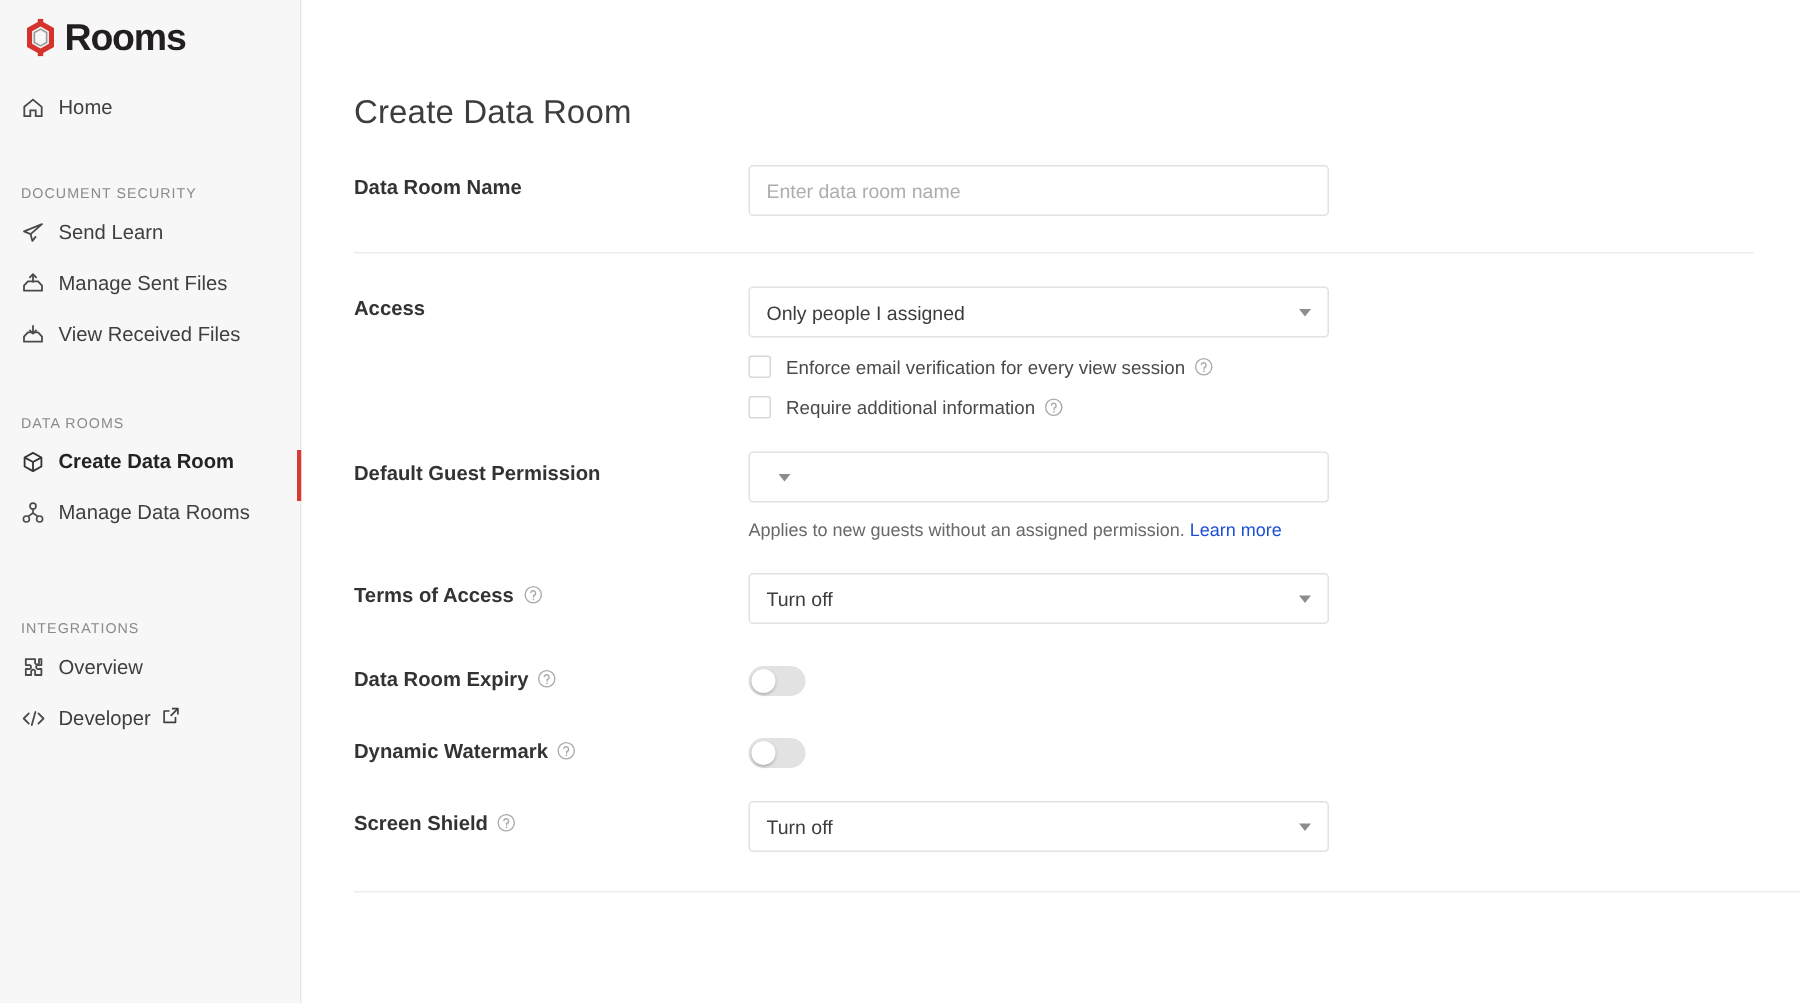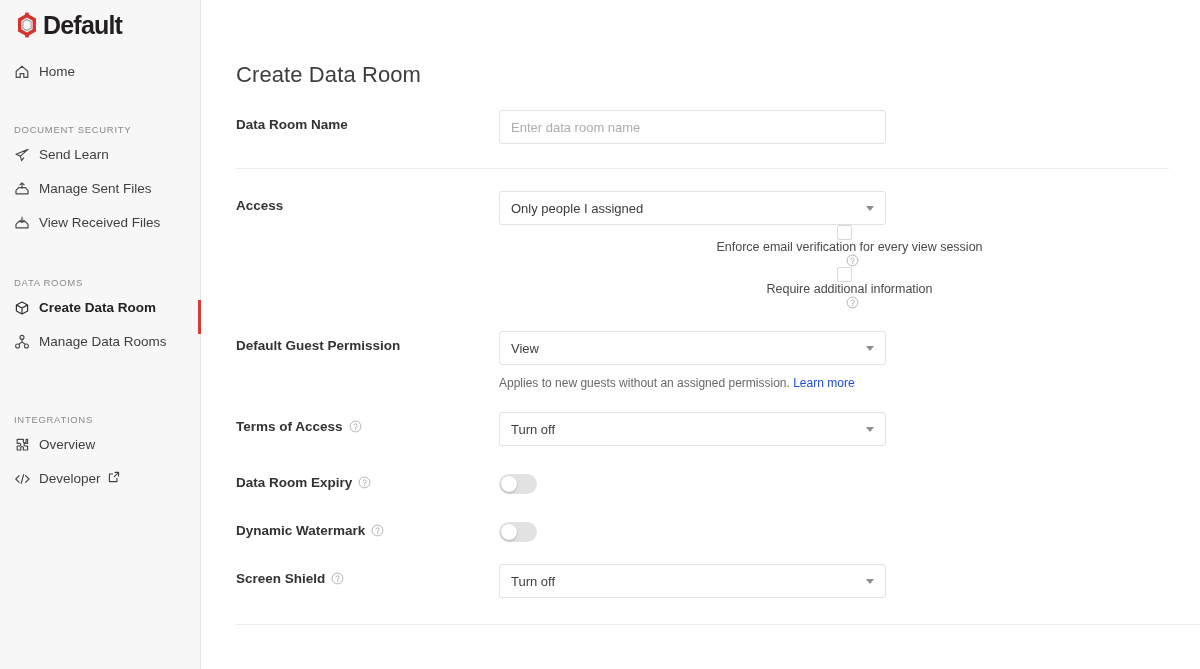--- a/index.html
+++ b/index.html
@@ -103,21 +103,21 @@
   .caret {
     width: 0; height: 0;
     border-left: 4.5px solid transparent;
     border-right: 4.5px solid transparent;
     border-top: 5px solid #8d8d8d;
     margin-left: 8px;
   }
 
   .checkrow {
     display: flex; align-items: center;
-    font-size: 12.5px; color: #4a4a4a; flex-direction: column;
+    margin-top: 12px; font-size: 12.5px; color: #4a4a4a;
   }
   .checkbox {
     width: 15px; height: 15px; flex: 0 0 15px;
     border: 1px solid #d8d8d8; border-radius: 2px;
     background: #fff; margin-right: 10px; cursor: pointer;
   }
   .help-icon {
     display: inline-flex; margin-left: 6px;
     color: #a9a9a9; vertical-align: middle;
   }
@@ -148,21 +148,21 @@
     <div class="logo-row">
       <span class="logo-mark">
         <svg width="26" height="26" viewBox="0 0 26 26">
           <path d="M13 1.6 L22 6.6 L22 19.4 L13 24.4 L4 19.4 L4 6.6 Z" fill="#d5342e"></path>
           <path d="M13 5.6 L18.6 8.8 L18.6 17.2 L13 20.4 L7.4 17.2 L7.4 8.8 Z" fill="#f7f7f7"></path>
           <path d="M13 7.4 L17.1 9.7 L17.1 16.3 L13 18.6 L8.9 16.3 L8.9 9.7 Z" fill="none" stroke="#9a9a9a" stroke-width="1.1"></path>
           <rect x="11.2" y="0.6" width="3.6" height="3.2" fill="#d5342e"></rect>
           <rect x="11.2" y="22.2" width="3.6" height="3.2" fill="#d5342e"></rect>
         </svg>
       </span>
-      <span class="logo-text">Default</span>
+      <span class="logo-text">Rooms</span>
     </div>
 
     <div style="height:22px"></div>
 
     <div class="nav-item">
       <span class="nav-icon">
         <svg width="16" height="16" viewBox="0 0 16 16" fill="none" stroke="#4a4a4a" stroke-width="1.2">
           <path d="M2.2 7.2 L8 2.4 L13.8 7.2 V13.4 H9.8 V9.6 H6.2 V13.4 H2.2 Z"></path>
         </svg>
       </span>
@@ -310,21 +310,20 @@
               </svg>
             </span>
           </div>
         </div>
       </div>
 
       <div class="row">
         <div class="row-label">Default Guest Permission</div>
         <div class="row-field">
           <div class="control">
-            <span class="val">View</span>
             <span class="caret"></span>
           </div>
           <div class="hint">
             <span>Applies to new guests without an assigned permission.</span>
             <a href="#">Learn more</a>
           </div>
         </div>
       </div>
 
       <div class="row">

